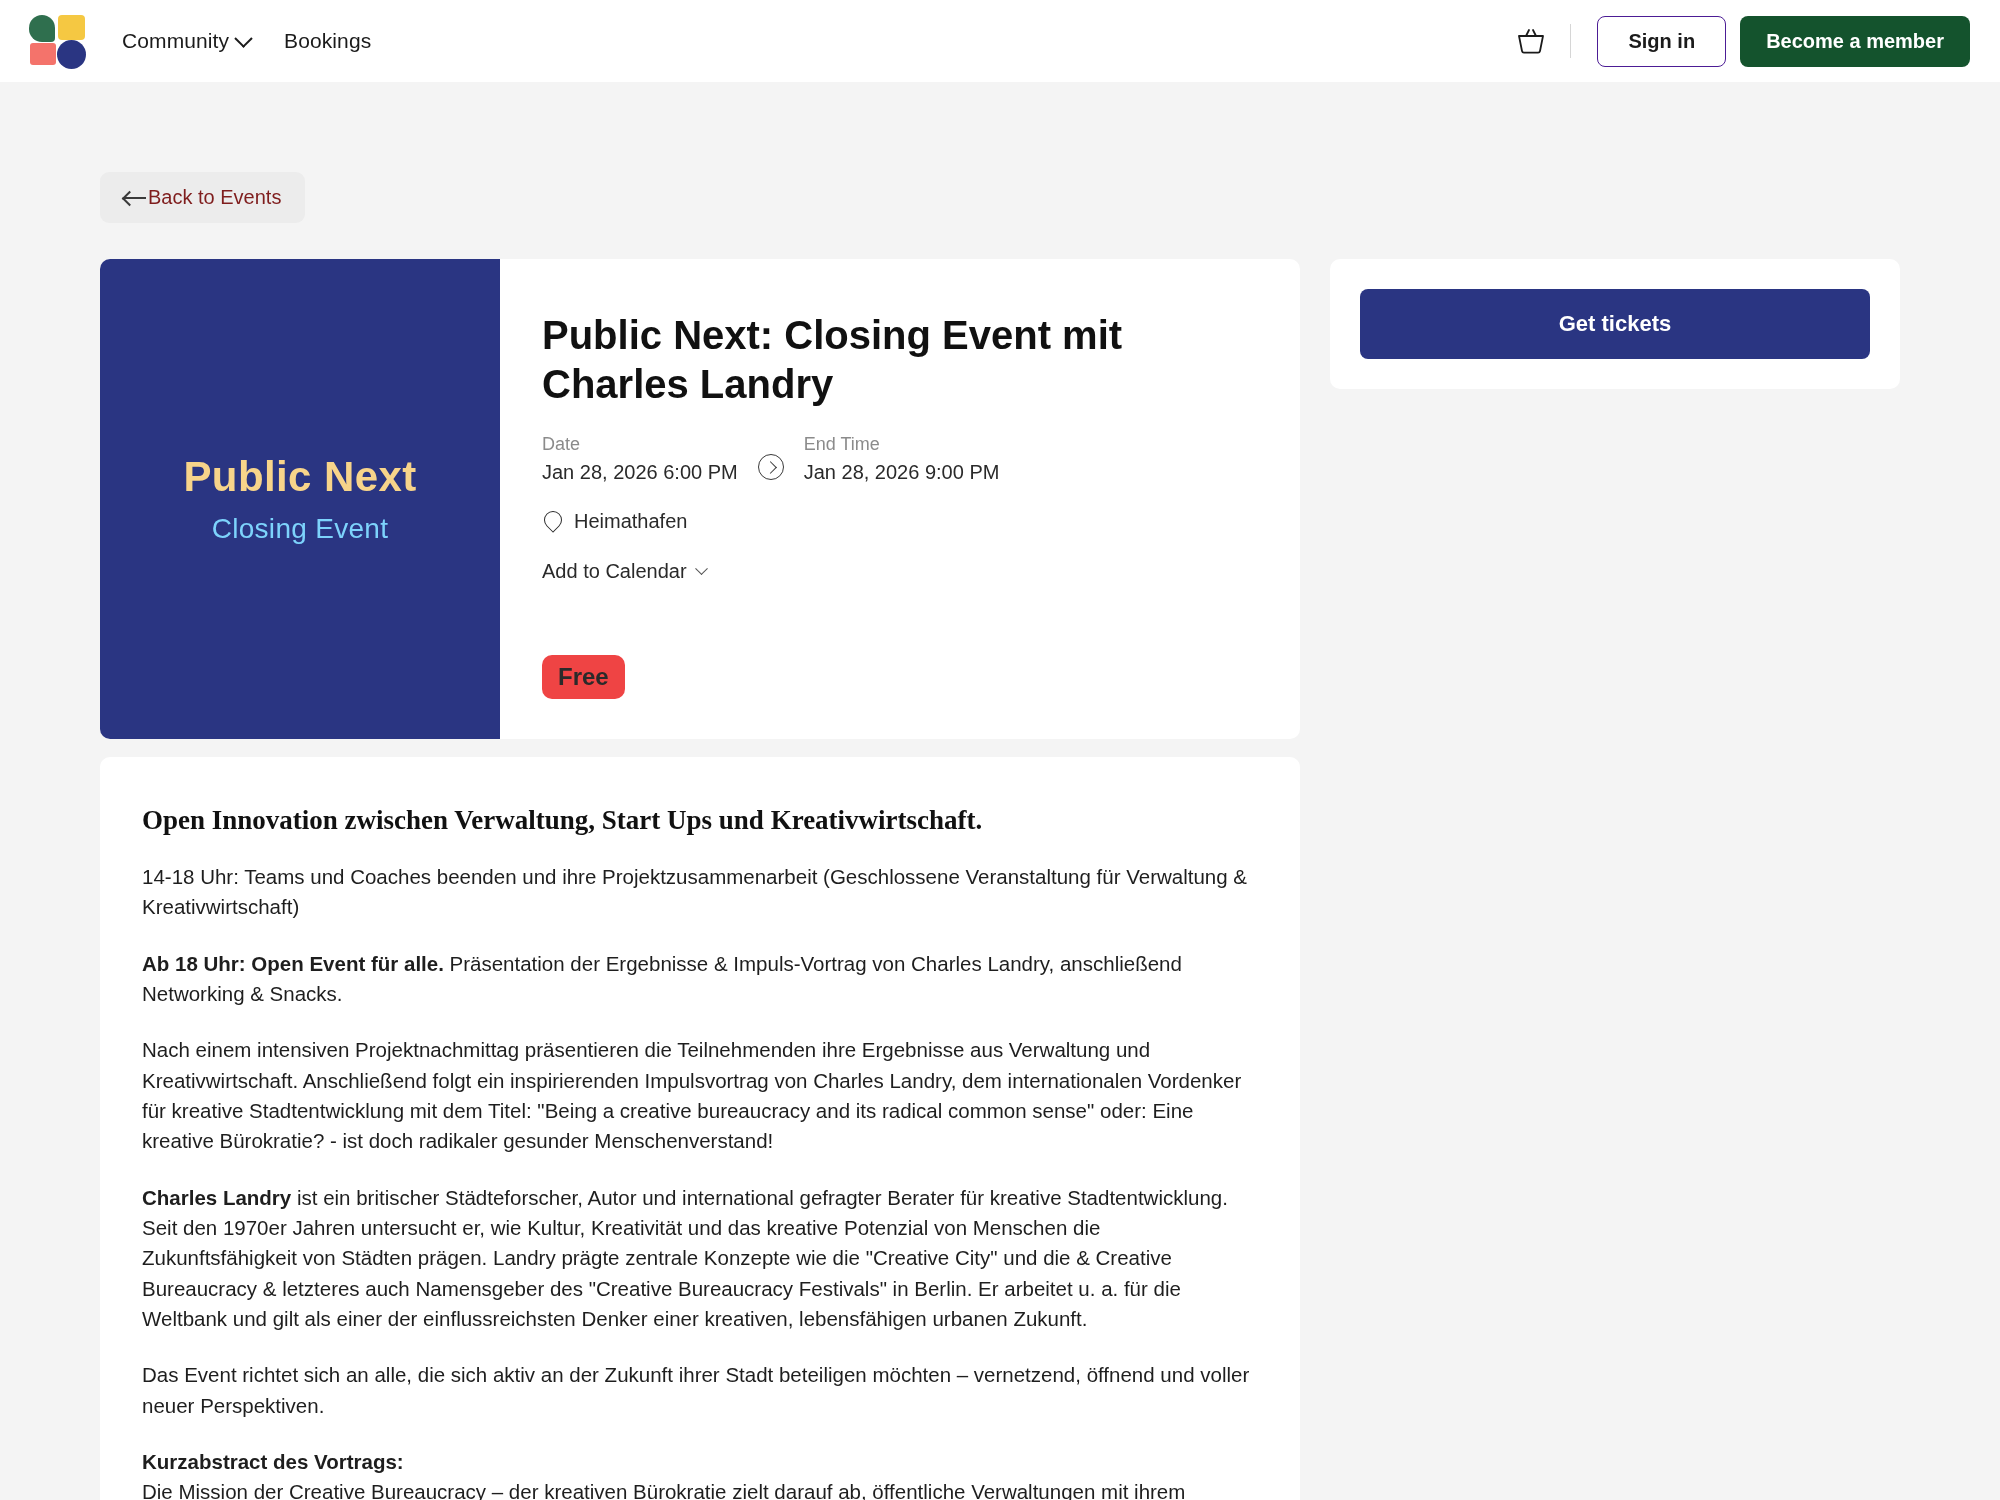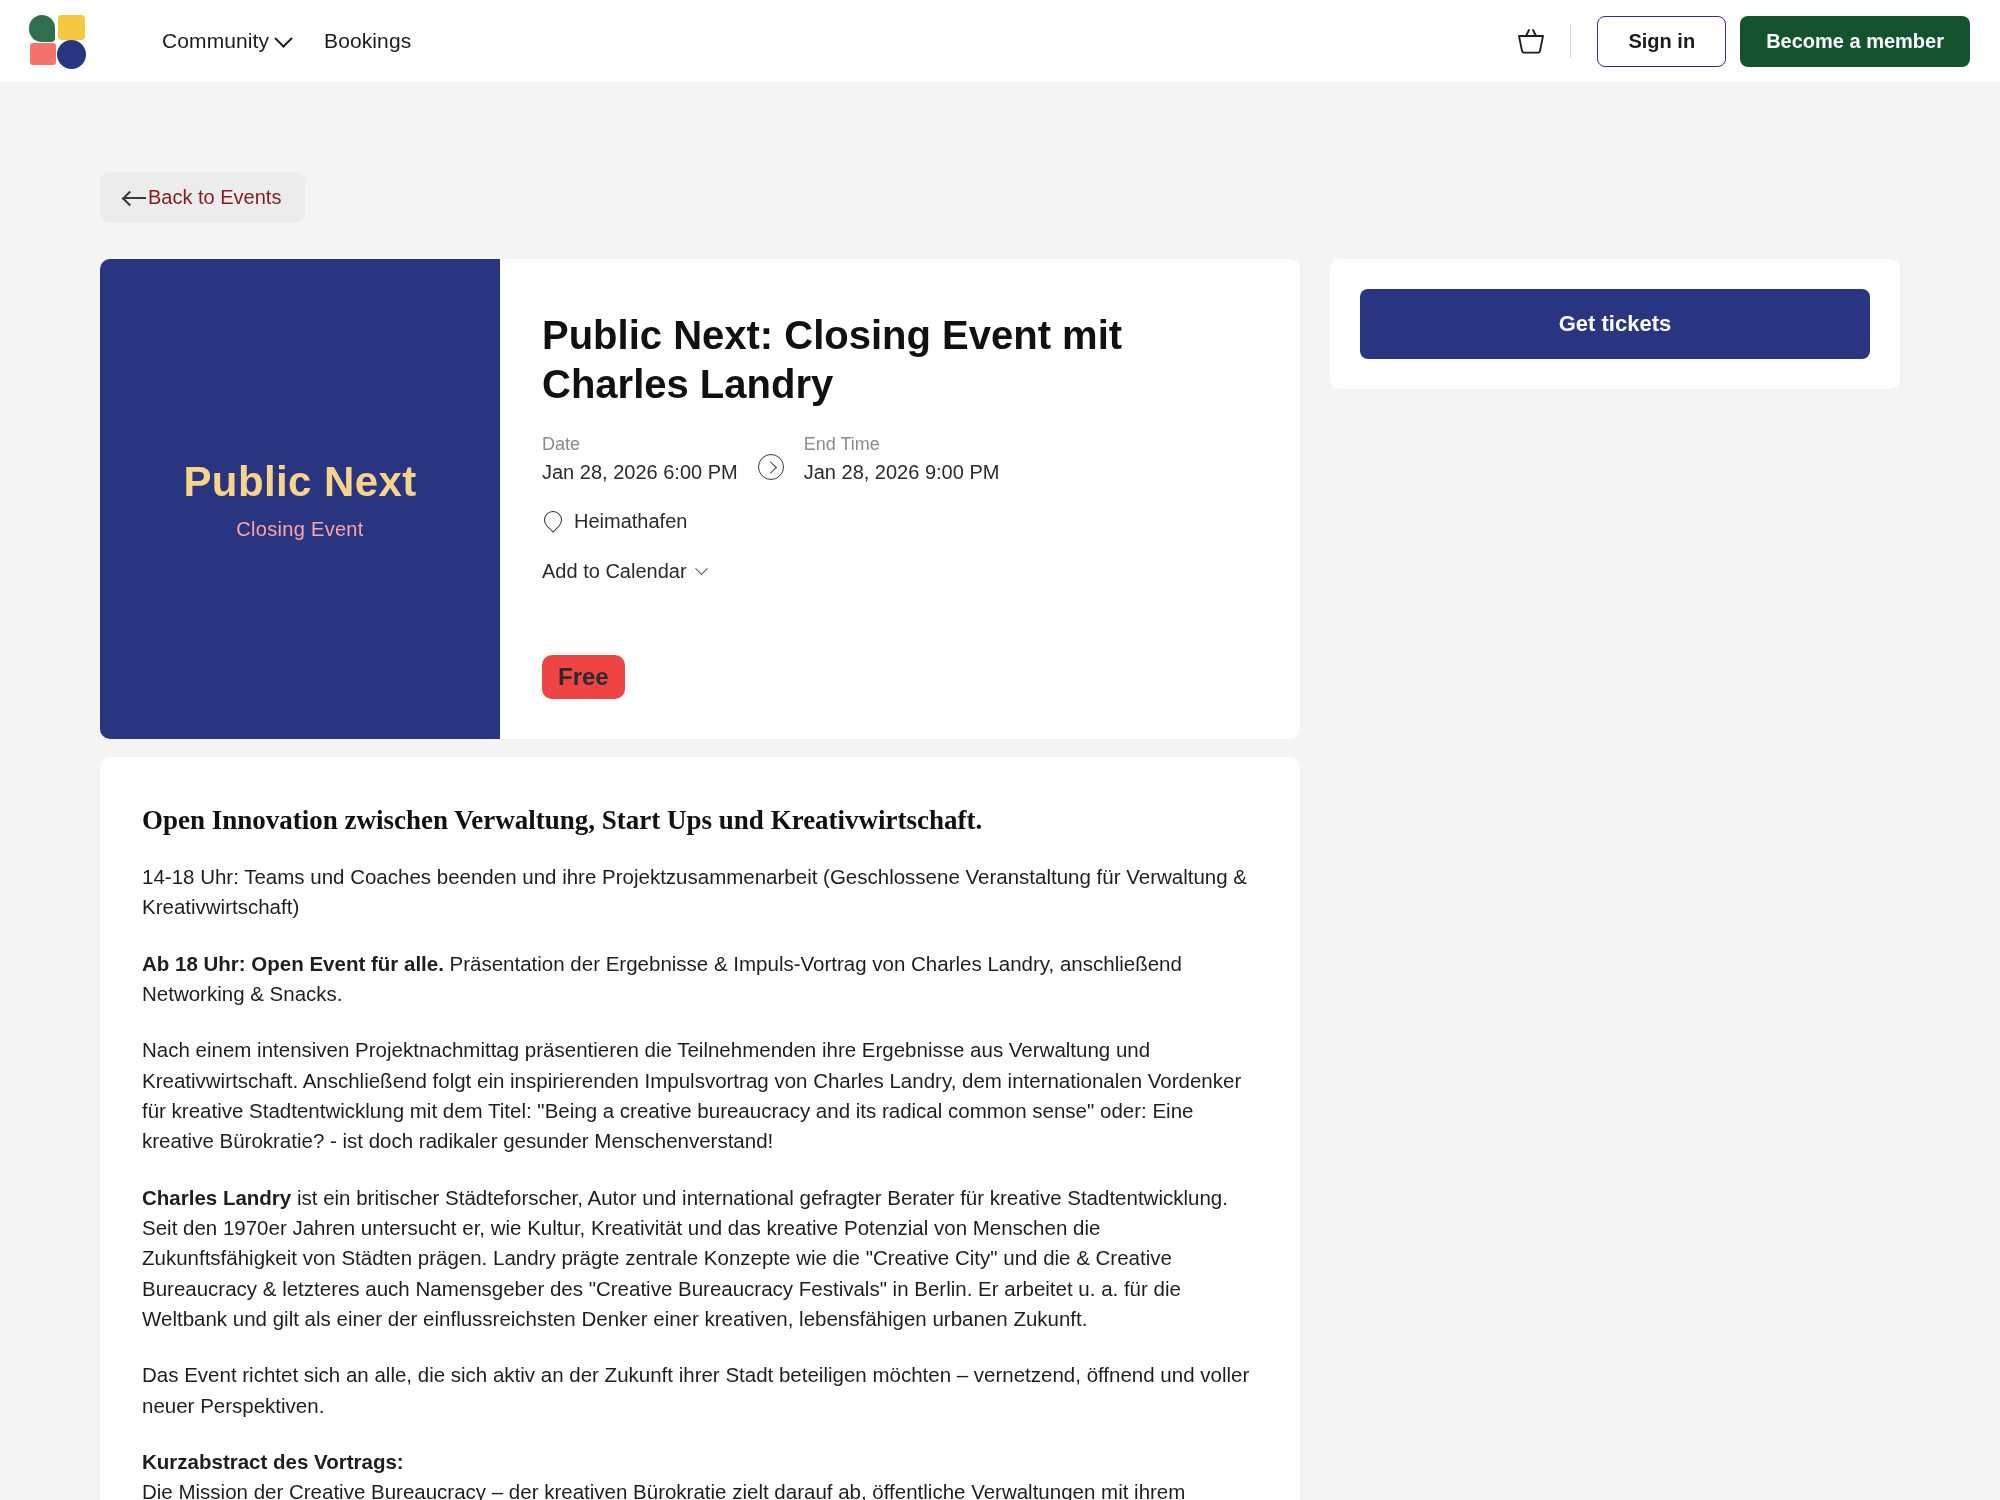--- a/index.html
+++ b/index.html
@@ -13,21 +13,20 @@
   }
 
   
   .header {
     height: 82px;
     background: #ffffff;
     display: flex;
     align-items: center;
     padding: 0 30px 0 24px;
     position: relative;
-    gap: 40px;
   }
   .logo {
     width: 74px;
     height: 58px;
     position: relative;
     flex: 0 0 auto;
     margin-right: 24px;
   }
   .logo .sq-red {
     position: absolute; left: 6px; top: 31px;
@@ -159,22 +158,22 @@
     justify-content: center;
     gap: 12px;
   }
   .hero-img .t1 {
     font-size: 42px;
     color: #f7d48a;
     font-weight: bold;
     letter-spacing: .4px;
   }
   .hero-img .t2 {
-    font-size: 20px;
-    color: #fca5a5;
+    font-size: 28px;
+    color: #7dd3fc;
     letter-spacing: .3px;
   }
   .hero-body {
     padding: 52px 46px 40px 42px;
     flex: 1 1 auto;
     display: flex;
     flex-direction: column;
   }
   .event-title {
     font-size: 40px;

